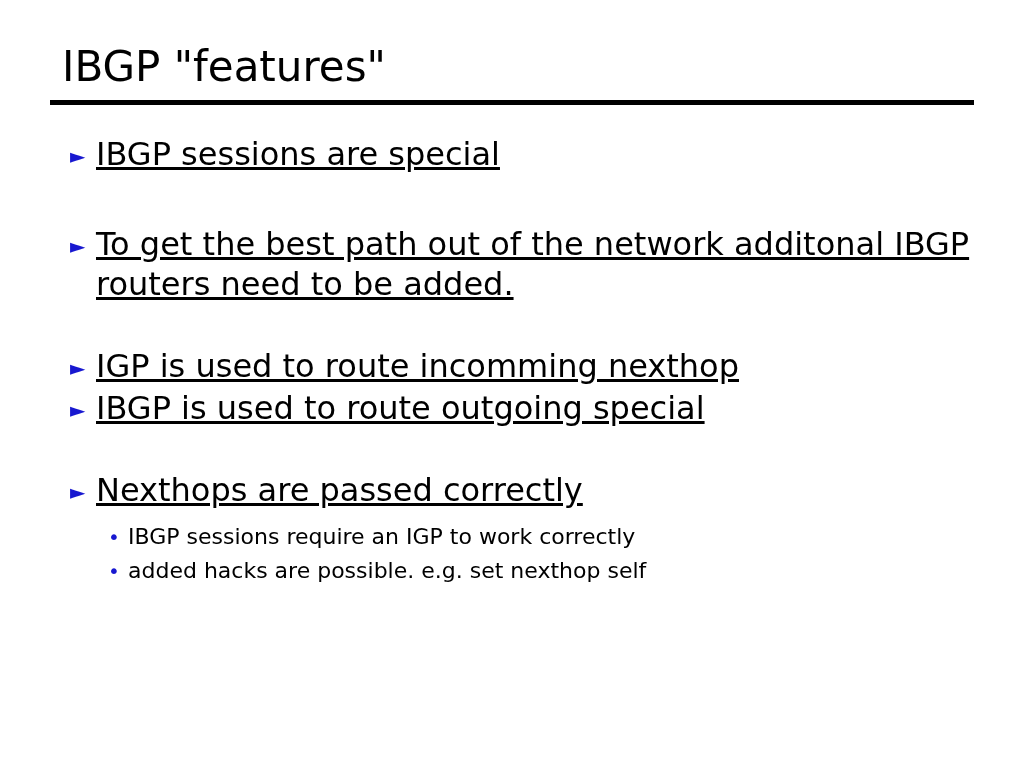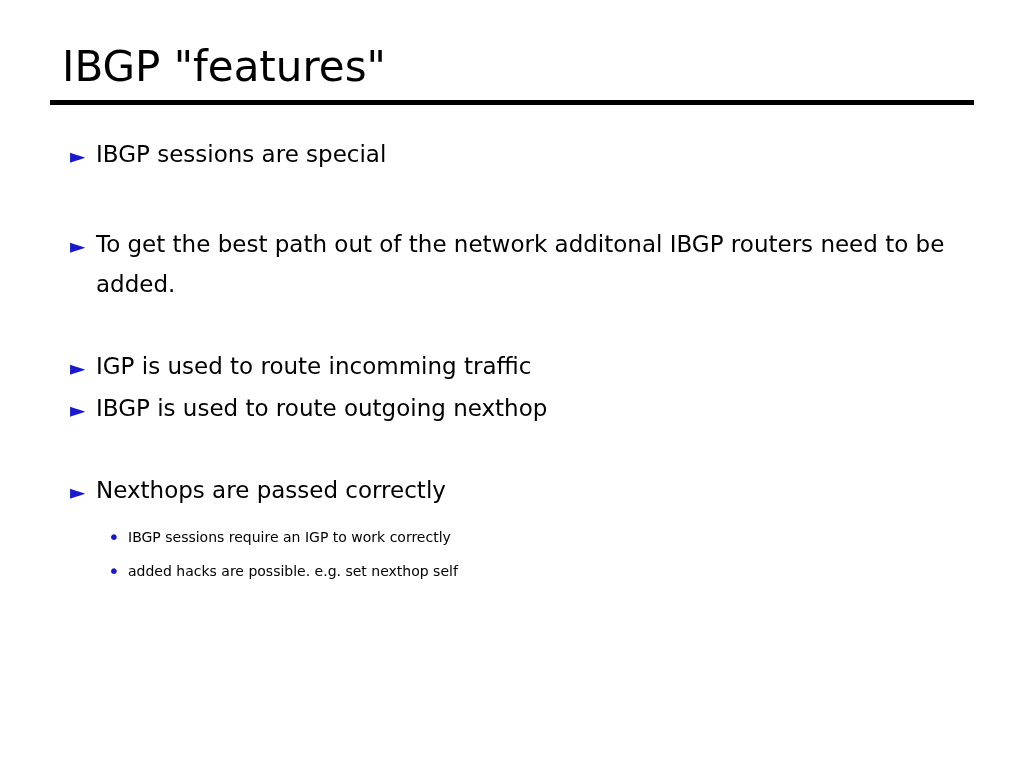--- a/index.html
+++ b/index.html
@@ -53,40 +53,41 @@
   .l1 .bullet {
     color: #1818d0;
     font-size: 20px;
     line-height: 40px;
     width: 26px;
     flex: 0 0 26px;
     text-align: left;
     padding-top: 2px;
   }
   .l1 .text {
-    font-size: 23px;
+    font-size: 32px;
     line-height: 40px;
     flex: 1;
+    text-decoration: underline;
   }
   .l2 {
     display: flex;
     align-items: flex-start;
     margin: 0 0 0 38px;
     padding: 0;
   }
   .l2 .bullet {
     color: #1818d0;
     font-size: 20px;
     line-height: 34px;
     width: 20px;
     flex: 0 0 20px;
     text-align: left;
   }
   .l2 .text {
-    font-size: 14px;
+    font-size: 22px;
     line-height: 34px;
     flex: 1;
   }
   .gap-lg { height: 48px; }
   .gap-md { height: 42px; }
   .gap-sm { height: 40px; }
   .gap-xs { height: 8px; }
 </style>
 </head>
 <body>
@@ -107,26 +108,26 @@
 
     <div class="l1">
       <span class="bullet">►</span>
       <span class="text">To get the best path out of the network additonal IBGP routers need to be added.</span>
     </div>
 
     <div class="gap-md"></div>
 
     <div class="l1">
       <span class="bullet">►</span>
-      <span class="text">IGP is used to route incomming traffic</span>
+      <span class="text">IGP is used to route incomming nexthop</span>
     </div>
 
     <div class="l1">
       <span class="bullet">►</span>
-      <span class="text">IBGP is used to route outgoing nexthop</span>
+      <span class="text">IBGP is used to route outgoing special</span>
     </div>
 
     <div class="gap-sm"></div>
 
     <div class="l1">
       <span class="bullet">►</span>
       <span class="text">Nexthops are passed correctly</span>
     </div>
 
     <div class="gap-xs"></div>

